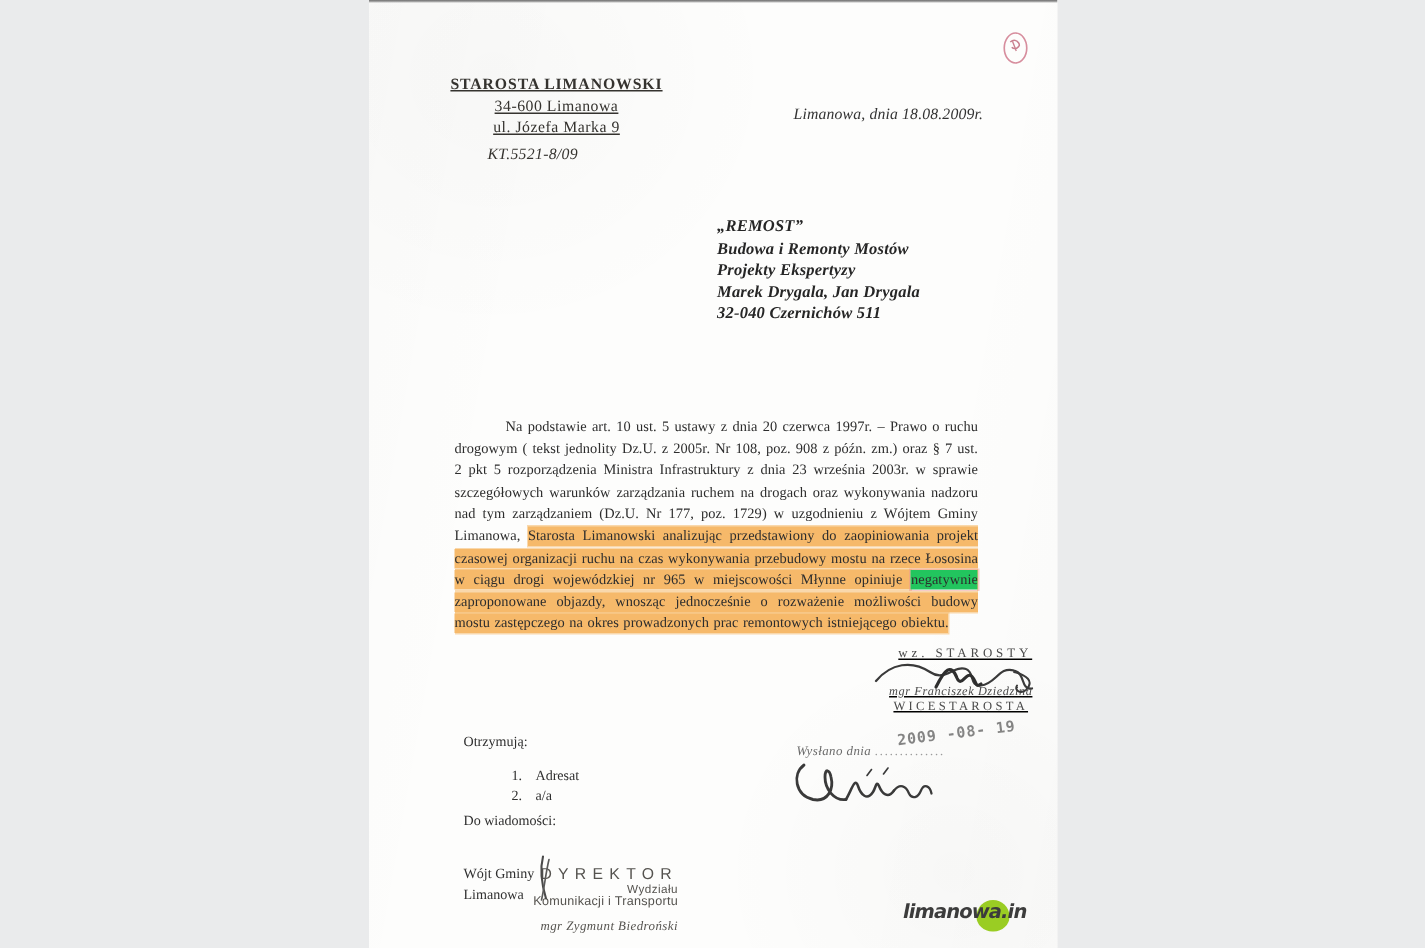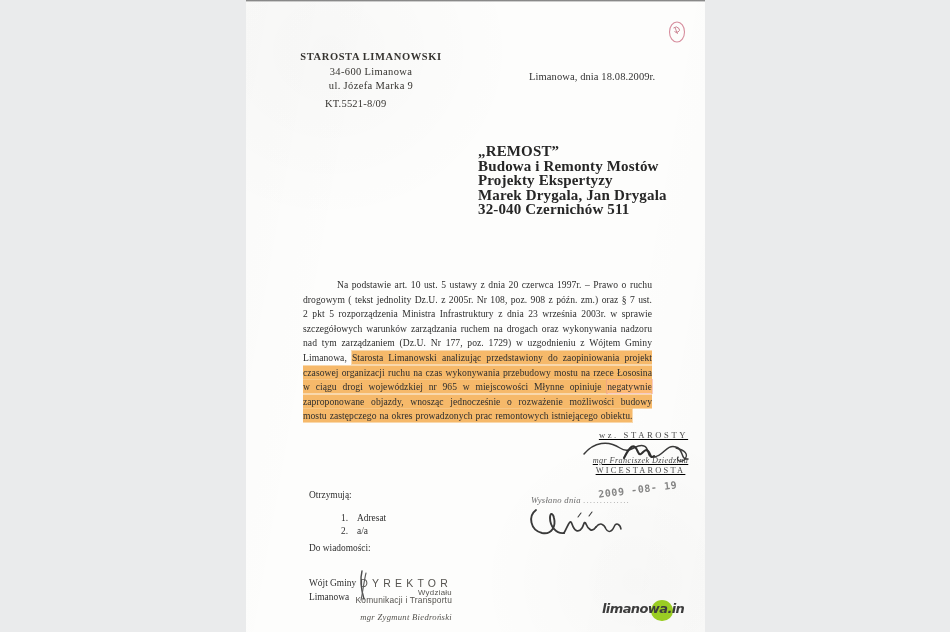--- a/index.html
+++ b/index.html
@@ -44,37 +44,39 @@
     left: 0; right: 0; top: 0;
     height: 2px;
     background: linear-gradient(180deg, #6e6e6e 0%, #a8a8a8 55%, rgba(200,200,200,0) 100%);
     pointer-events: none;
   }
 
   .ink {
     color: #2a2a2a;
     position: absolute;
     white-space: pre;
+    font-style: italic;
   }
 
   
   #letterhead {
     position: absolute;
     left: 30px;
     top: 50px;
     width: 190px;
     text-align: center;
     line-height: 14.5px;
   }
   #letterhead .lh-line {
     display: block;
     color: #35332f;
     font-size: 10.5px;
     letter-spacing: 0.35px;
     font-family: "Liberation Serif", serif;
+    text-decoration: underline;
   }
   #letterhead .lh-line.office {
     font-weight: bold;
     letter-spacing: 0.6px;
     font-size: 10.5px;
   }
 
   #ref-number {
     position: absolute;
     left: 62px;
@@ -96,24 +98,25 @@
 
   
   #recipient {
     position: absolute;
     left: 232px;
     top: 144px;
     line-height: 14.5px;
   }
   #recipient .rc-line {
     display: block;
-    font-size: 15px;
+    font-size: 11px;
     font-weight: bold;
     color: #262626;
     letter-spacing: 0.15px;
+    font-style: italic;
   }
 
   
   #doc-title {
     position: absolute;
     left: 0;
     right: 0;
     top: 231px;
     text-align: center;
     line-height: 15px;
@@ -143,21 +146,21 @@
     text-indent: 34px;
     letter-spacing: 0.05px;
     word-spacing: 0.5px;
   }
   #body-block .hl-orange {
     background-color: #f6b96a;
     box-shadow: 0 0 0 1px rgba(246,185,106,0.55);
     padding: 1px 0;
   }
   #body-block .hl-pink {
-    background-color: #fdba74;
+    background-color: #22c55e;
     box-shadow: 0 0 0 1px rgba(239,154,147,0.5);
     padding: 1px 0;
   }
 
   
   #signature-block {
     position: absolute;
     left: 332px;
     top: 430px;
     width: 125px;

